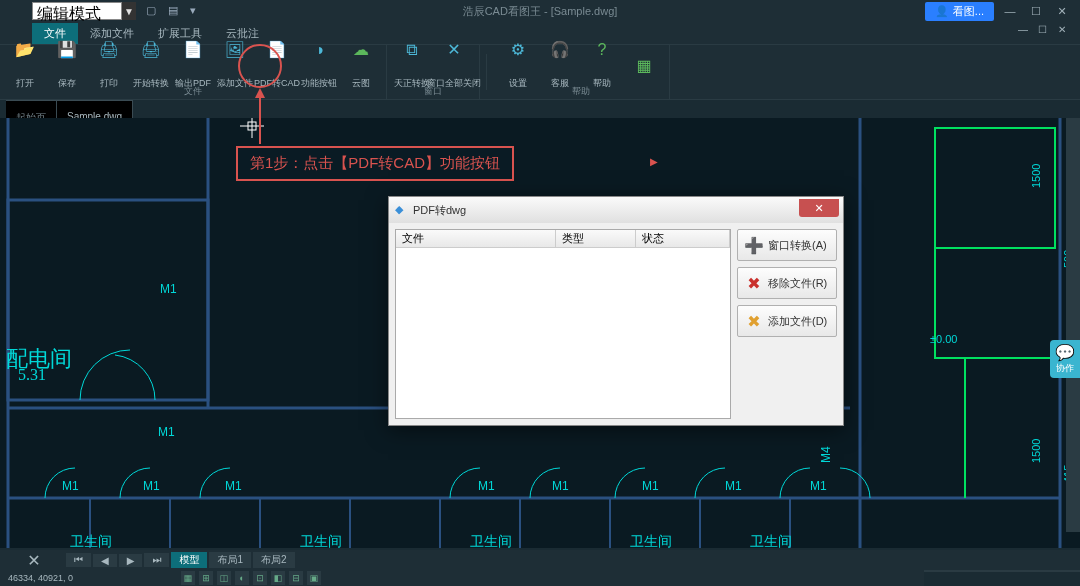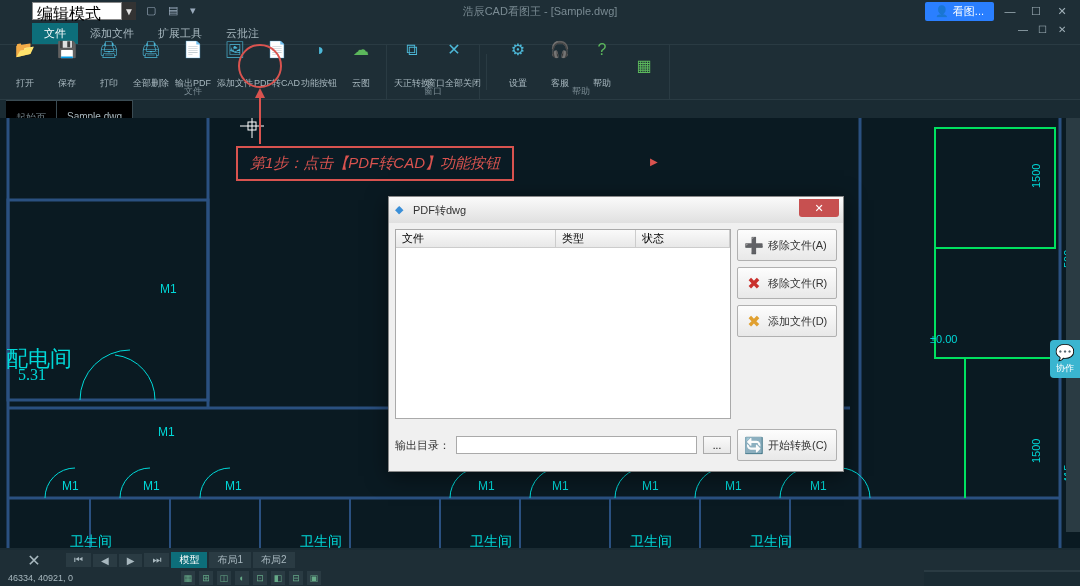--- a/index.html
+++ b/index.html
@@ -42,21 +42,21 @@
 
 .doc-tabs { height: 18px; background: #1a2b33; display: flex; padding-left: 6px; }
 .doc-tab { padding: 10px 10px; font-size: 10px; color: #a8b8bf; background: #000000; border-top: 1px solid #3a4b53; border-right: 1px solid #3a4b53; }
 .doc-tab.first { color: #7a8b93; }
 
 
 .canvas { position: absolute; left: 0; top: 118px; width: 1080px; height: 430px; background: #0a1a22; overflow: hidden; }
 .canvas svg { position: absolute; left: 0; top: 0; }
 
 
-.callout { position: absolute; left: 236px; top: 146px; border: 2px solid #d9534f; padding: 6px 12px; background: rgba(10,30,40,0.4); z-index: 15; font-style: italic; }
+.callout { position: absolute; left: 236px; top: 146px; border: 2px solid #d9534f; padding: 6px 12px; background: rgba(10,30,40,0.4); z-index: 15; }
 .callout-text { color: #d9534f; font-size: 15px; font-weight: 500; }
 .callout-marker { position: absolute; left: 650px; top: 156px; color: #d9534f; font-size: 10px; z-index: 15; }
 
 
 .dialog { position: absolute; left: 388px; top: 196px; width: 456px; background: #f0f0f0; border: 1px solid #888; box-shadow: 0 4px 20px rgba(0,0,0,0.5); z-index: 30; }
 .dlg-title { height: 26px; background: linear-gradient(#fafafa,#e0e0e0); display: flex; align-items: center; padding-left: 6px; font-size: 11px; color: #333; position: relative; }
 .dlg-title-icon { width: 14px; height: 14px; margin-right: 4px; color: #3a8fd8; }
 .dlg-close { position: absolute; right: 4px; top: 2px; width: 40px; height: 18px; background: #c75050; border-radius: 0 0 3px 3px; color: #fff; display: flex; align-items: center; justify-content: center; font-size: 11px; }
 .dlg-body { padding: 6px; display: flex; gap: 6px; }
 .dlg-list { flex: 1; background: #fff; border: 1px solid #aaa; height: 190px; }
@@ -136,21 +136,21 @@
       <div class="ribbon-btn">
           <div class="ribbon-icon">💾</div>
           <div class="ribbon-label">保存</div>
         </div>
       <div class="ribbon-btn">
           <div class="ribbon-icon">🖨</div>
           <div class="ribbon-label">打印</div>
         </div>
       <div class="ribbon-btn">
           <div class="ribbon-icon">🖨</div>
-          <div class="ribbon-label">全部删除</div>
+          <div class="ribbon-label">开始转换</div>
         </div>
       <div class="ribbon-btn">
           <div class="ribbon-icon orange">📄</div>
           <div class="ribbon-label">输出PDF</div>
         </div>
       <div class="ribbon-btn">
           <div class="ribbon-icon">🖼</div>
           <div class="ribbon-label">添加文件</div>
         </div>
       <div class="ribbon-btn">
@@ -315,39 +315,30 @@
     <div class="dlg-list">
       <div class="dlg-list-header">
         <div class="dlg-col" style="width:160px">文件</div>
         <div class="dlg-col" style="width:80px">类型</div>
         <div class="dlg-col" style="flex:1">状态</div>
       </div>
     </div>
     <div class="dlg-side">
       <div class="dlg-btn">
         <span class="dlg-btn-icon" style="color:#3a8fd8">➕</span>
-        <span>移除文件(A)</span>
+        <span>窗口转换(A)</span>
       </div>
       <div class="dlg-btn">
         <span class="dlg-btn-icon" style="color:#c9302c">✖</span>
         <span>移除文件(R)</span>
       </div>
       <div class="dlg-btn">
         <span class="dlg-btn-icon" style="color:#e0a030">✖</span>
         <span>添加文件(D)</span>
       </div>
-    </div>
-  </div>
-  <div class="dlg-footer">
-    <span class="dlg-out-label">输出目录：</span>
-    <input class="dlg-out-input" style="">
-    <button class="dlg-browse">...</button>
-    <div class="dlg-btn dlg-start">
-      <span class="dlg-btn-icon" style="color:#3a8fd8">🔄</span>
-      <span>开始转换(C)</span>
     </div>
   </div>
 </div>
 
 <div class="float-btn">
   <span>💬</span>
   <span class="float-btn-label">协作</span>
 </div>
 
 <div class="vscroll"></div>

